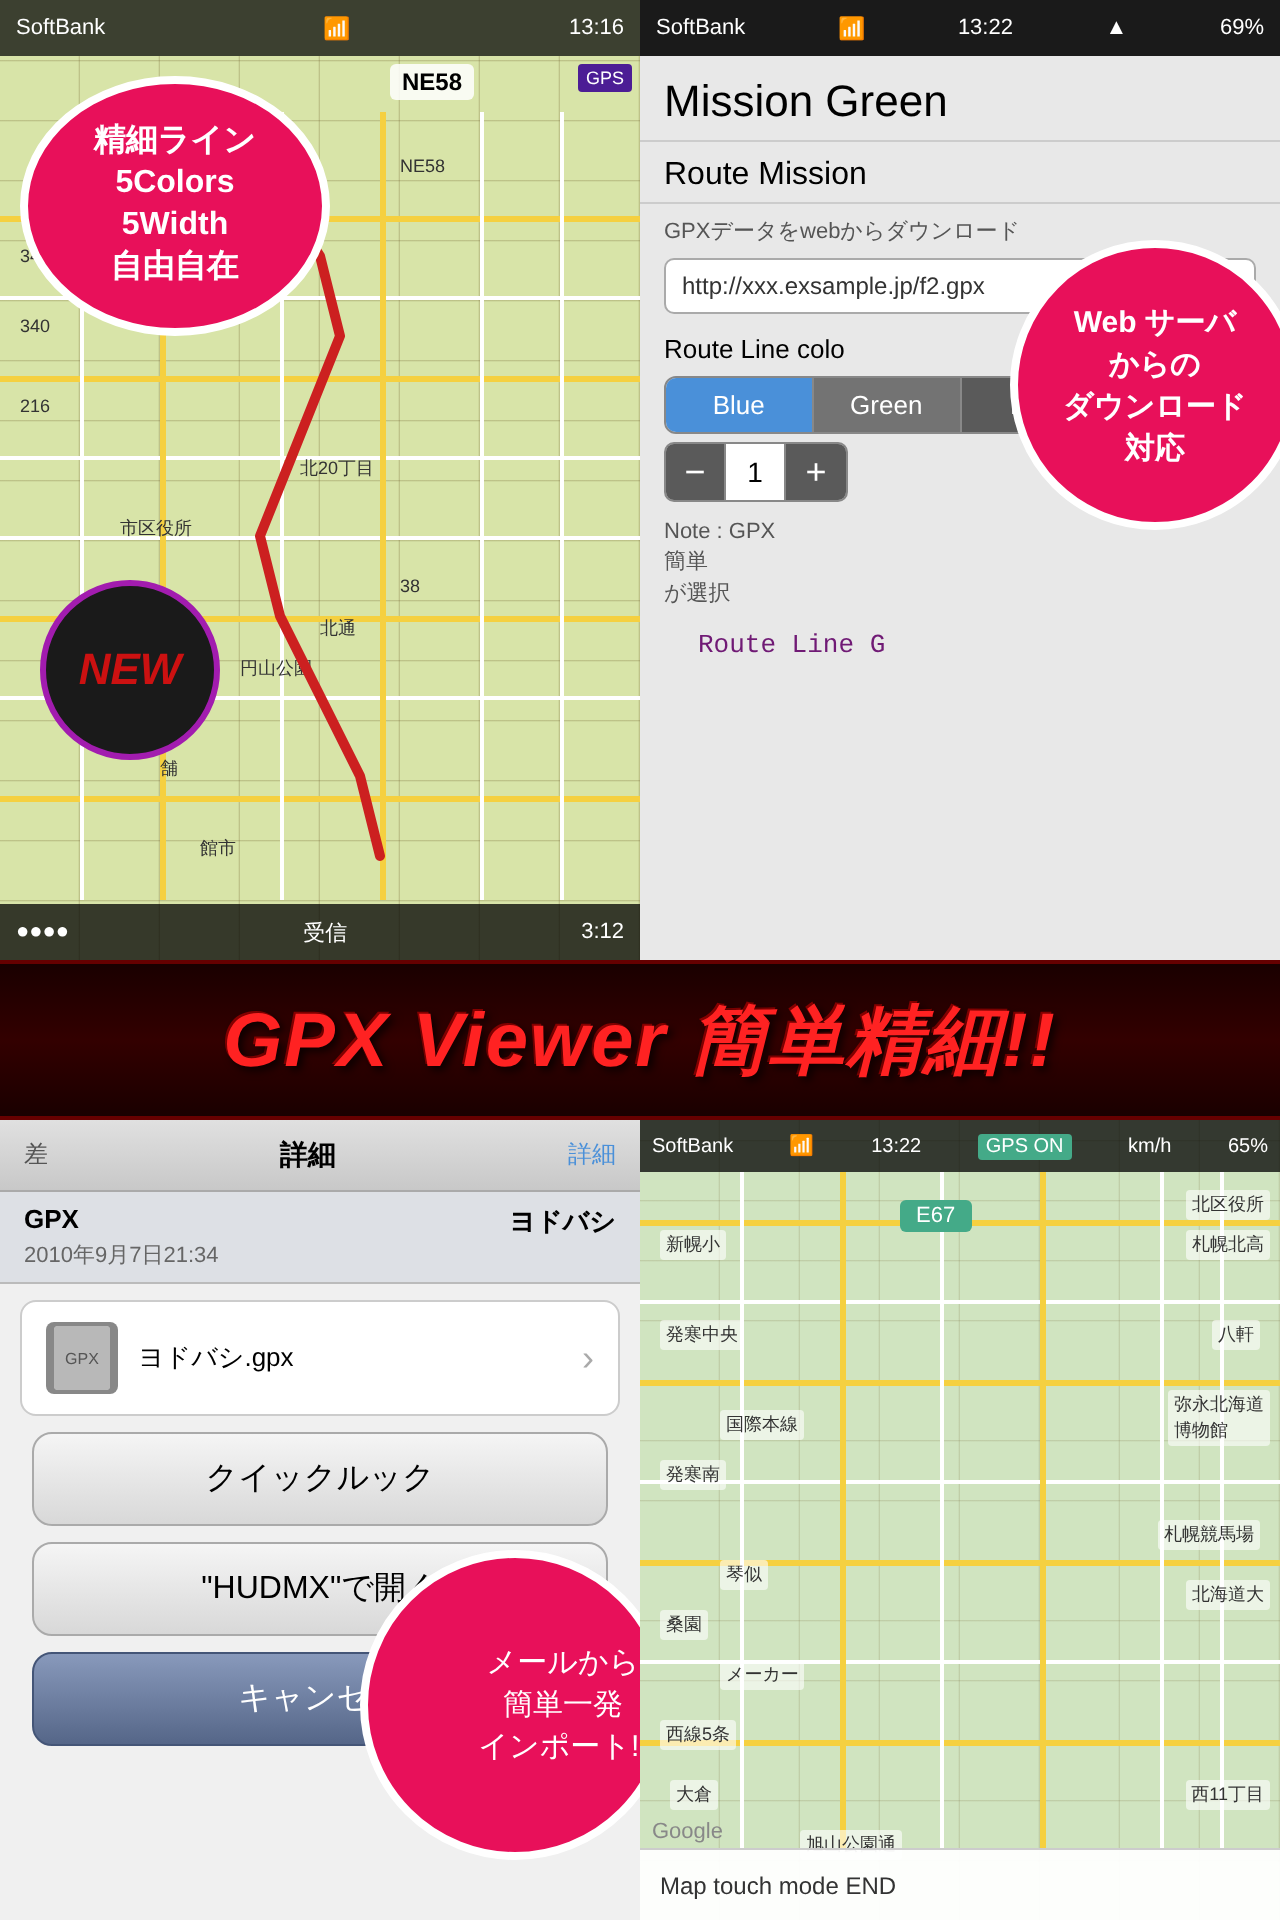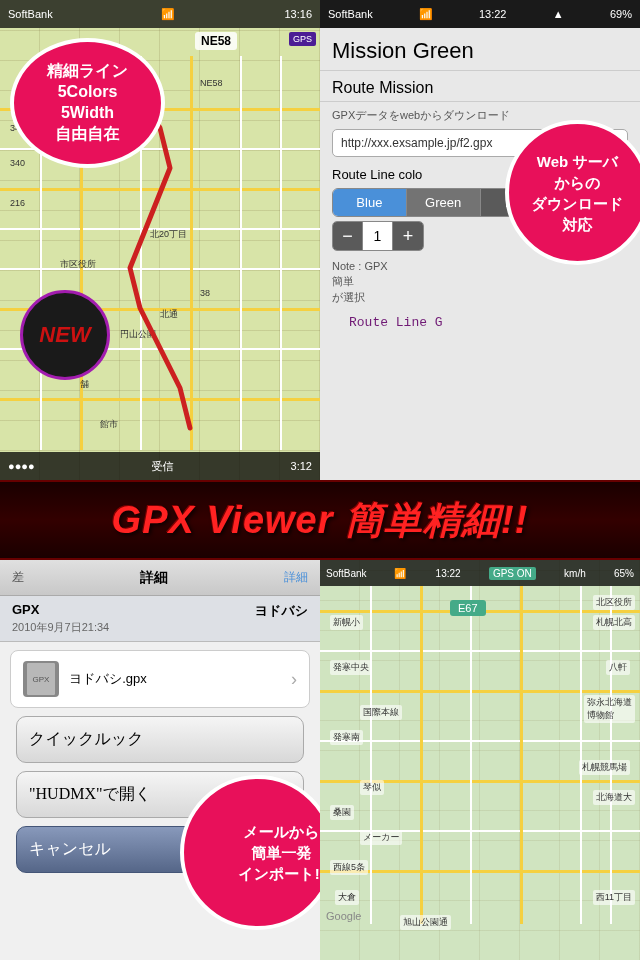--- a/index.html
+++ b/index.html
@@ -356,24 +356,24 @@
     .file-name { font-size: 13px; color: #000; font-weight: 500; }
     .file-size { font-size: 11px; color: #888; }
     .chevron { color: #aaa; font-size: 18px; }
 
     .action-btn {
       margin: 8px 16px;
       background: linear-gradient(180deg, #f5f5f5 0%, #d8d8d8 100%);
       border: 1px solid #aaa;
       border-radius: 10px;
       padding: 12px;
+      text-align: center;
       font-size: 16px;
       color: #000;
       cursor: pointer;
-      font-family: Liberation Serif, serif;
     }
     .action-btn.cancel {
       background: linear-gradient(180deg, #8899bb 0%, #556688 100%);
       color: white;
       border-color: #445577;
     }
 
     
     .bubble-import {
       position: absolute;
@@ -386,21 +386,21 @@
       display: flex;
       flex-direction: column;
       align-items: center;
       justify-content: center;
       z-index: 50;
       border: 4px solid white;
     }
     .bubble-import span {
       color: white;
       font-size: 15px;
-      font-weight: bold;
+      font-weight: normal;
       line-height: 1.4;
       text-align: center;
       margin-left: 48px;
     }
 
     
     .bottom-right {
       width: 320px;
       height: 400px;
       background: #d8e8c8;
@@ -670,14 +670,17 @@
       <span>SoftBank</span>
       <span>📶</span>
       <span>13:22</span>
       <span style="background:#4a8;padding:1px 4px;border-radius:2px;">GPS ON</span>
       <span>km/h</span>
       <span>65%</span>
     </div>
 
     <div class="google-logo">Google</div>
 
+    <div class="map-bottom-bar">
+      <span>Map touch mode END</span>
+    </div>
   </div>
 </div>
 
 </body></html>

